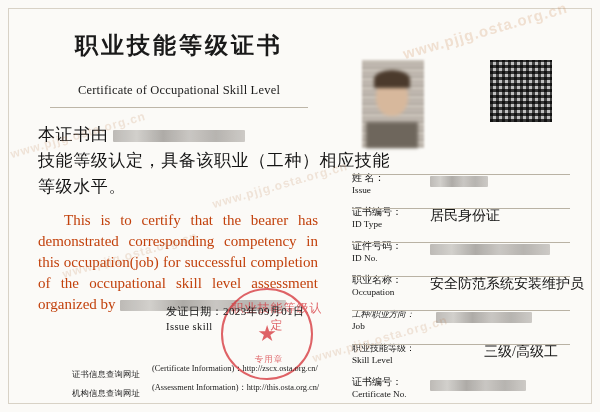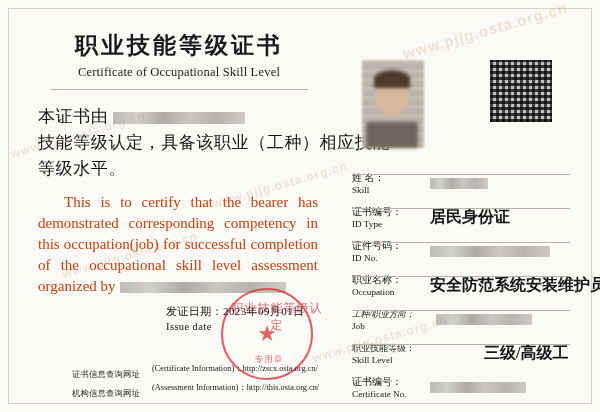--- a/index.html
+++ b/index.html
@@ -40,21 +40,21 @@
     font-weight: bold;
     letter-spacing: 3px;
     color: #1a1a1a;
     text-align: center;
     margin-top: 10px;
   }
   .title-en {
     font-size: 12.5px;
     color: #1a1a1a;
     text-align: center;
-    margin-top: 4px;
+    margin-top: 22px;
     letter-spacing: 0.2px;
   }
   .title-rule {
     width: 258px;
     height: 1px;
     background: #bdb6a8;
     margin: 9px auto 0 auto;
   }
   .cn-body {
     margin-top: 14px;
@@ -219,24 +219,23 @@
     line-height: 12px;
     color: #141414;
   }
   .field .labels .cn { display: block; font-size: 10px; }
   .field .labels .en { display: block; font-size: 9.2px; }
   .field .value {
     position: absolute;
     left: 78px;
     top: 1px;
     width: 140px;
-    font-size: 16px;
+    font-size: 14px;
     color: #141414;
     white-space: nowrap;
-    font-weight: bold;
   }
   .field .rule {
     position: absolute;
     left: 0;
     bottom: -3px;
     width: 218px;
     height: 1px;
     background: #b9b2a4;
   }
   
@@ -282,21 +281,21 @@
     </div>
 
     <div class="stamp">
       <div class="arc-top">职业技能等级认定</div>
       <div class="star">★</div>
       <div class="arc-bottom">专用章</div>
     </div>
 
     <div class="issue-row">
       <span>发证日期：</span><span>2023年09月01日</span>
-      <span class="lbl-en">Issue date</span>
+      <span class="lbl-en">Issue skill</span>
     </div>
 
     <div class="footer">
       <div class="row">
         <span class="lab">证书信息查询网址</span>
         <span class="val">(Certificate Information)：http://zscx.osta.org.cn/</span>
       </div>
       <div class="row">
         <span class="lab">机构信息查询网址</span>
         <span class="val">(Assessment Information)：http://this.osta.org.cn/</span>
@@ -310,21 +309,21 @@
         <div class="body"></div>
         <div class="head"></div>
         <div class="hair"></div>
       </div>
       <div class="qr"></div>
     </div>
 
     <div class="field" style="top:152px;">
       <span class="labels">
         <span class="cn">姓  名：</span>
-        <span class="en">Skill</span>
+        <span class="en">Issue</span>
       </span>
       <span class="value">
         <span class="redact blurry" style="width:58px;height:11px;"></span>
       </span>
       <span class="rule"></span>
     </div>
 
     <div class="field" style="top:186px;">
       <span class="labels">
         <span class="cn">证书编号：</span>

